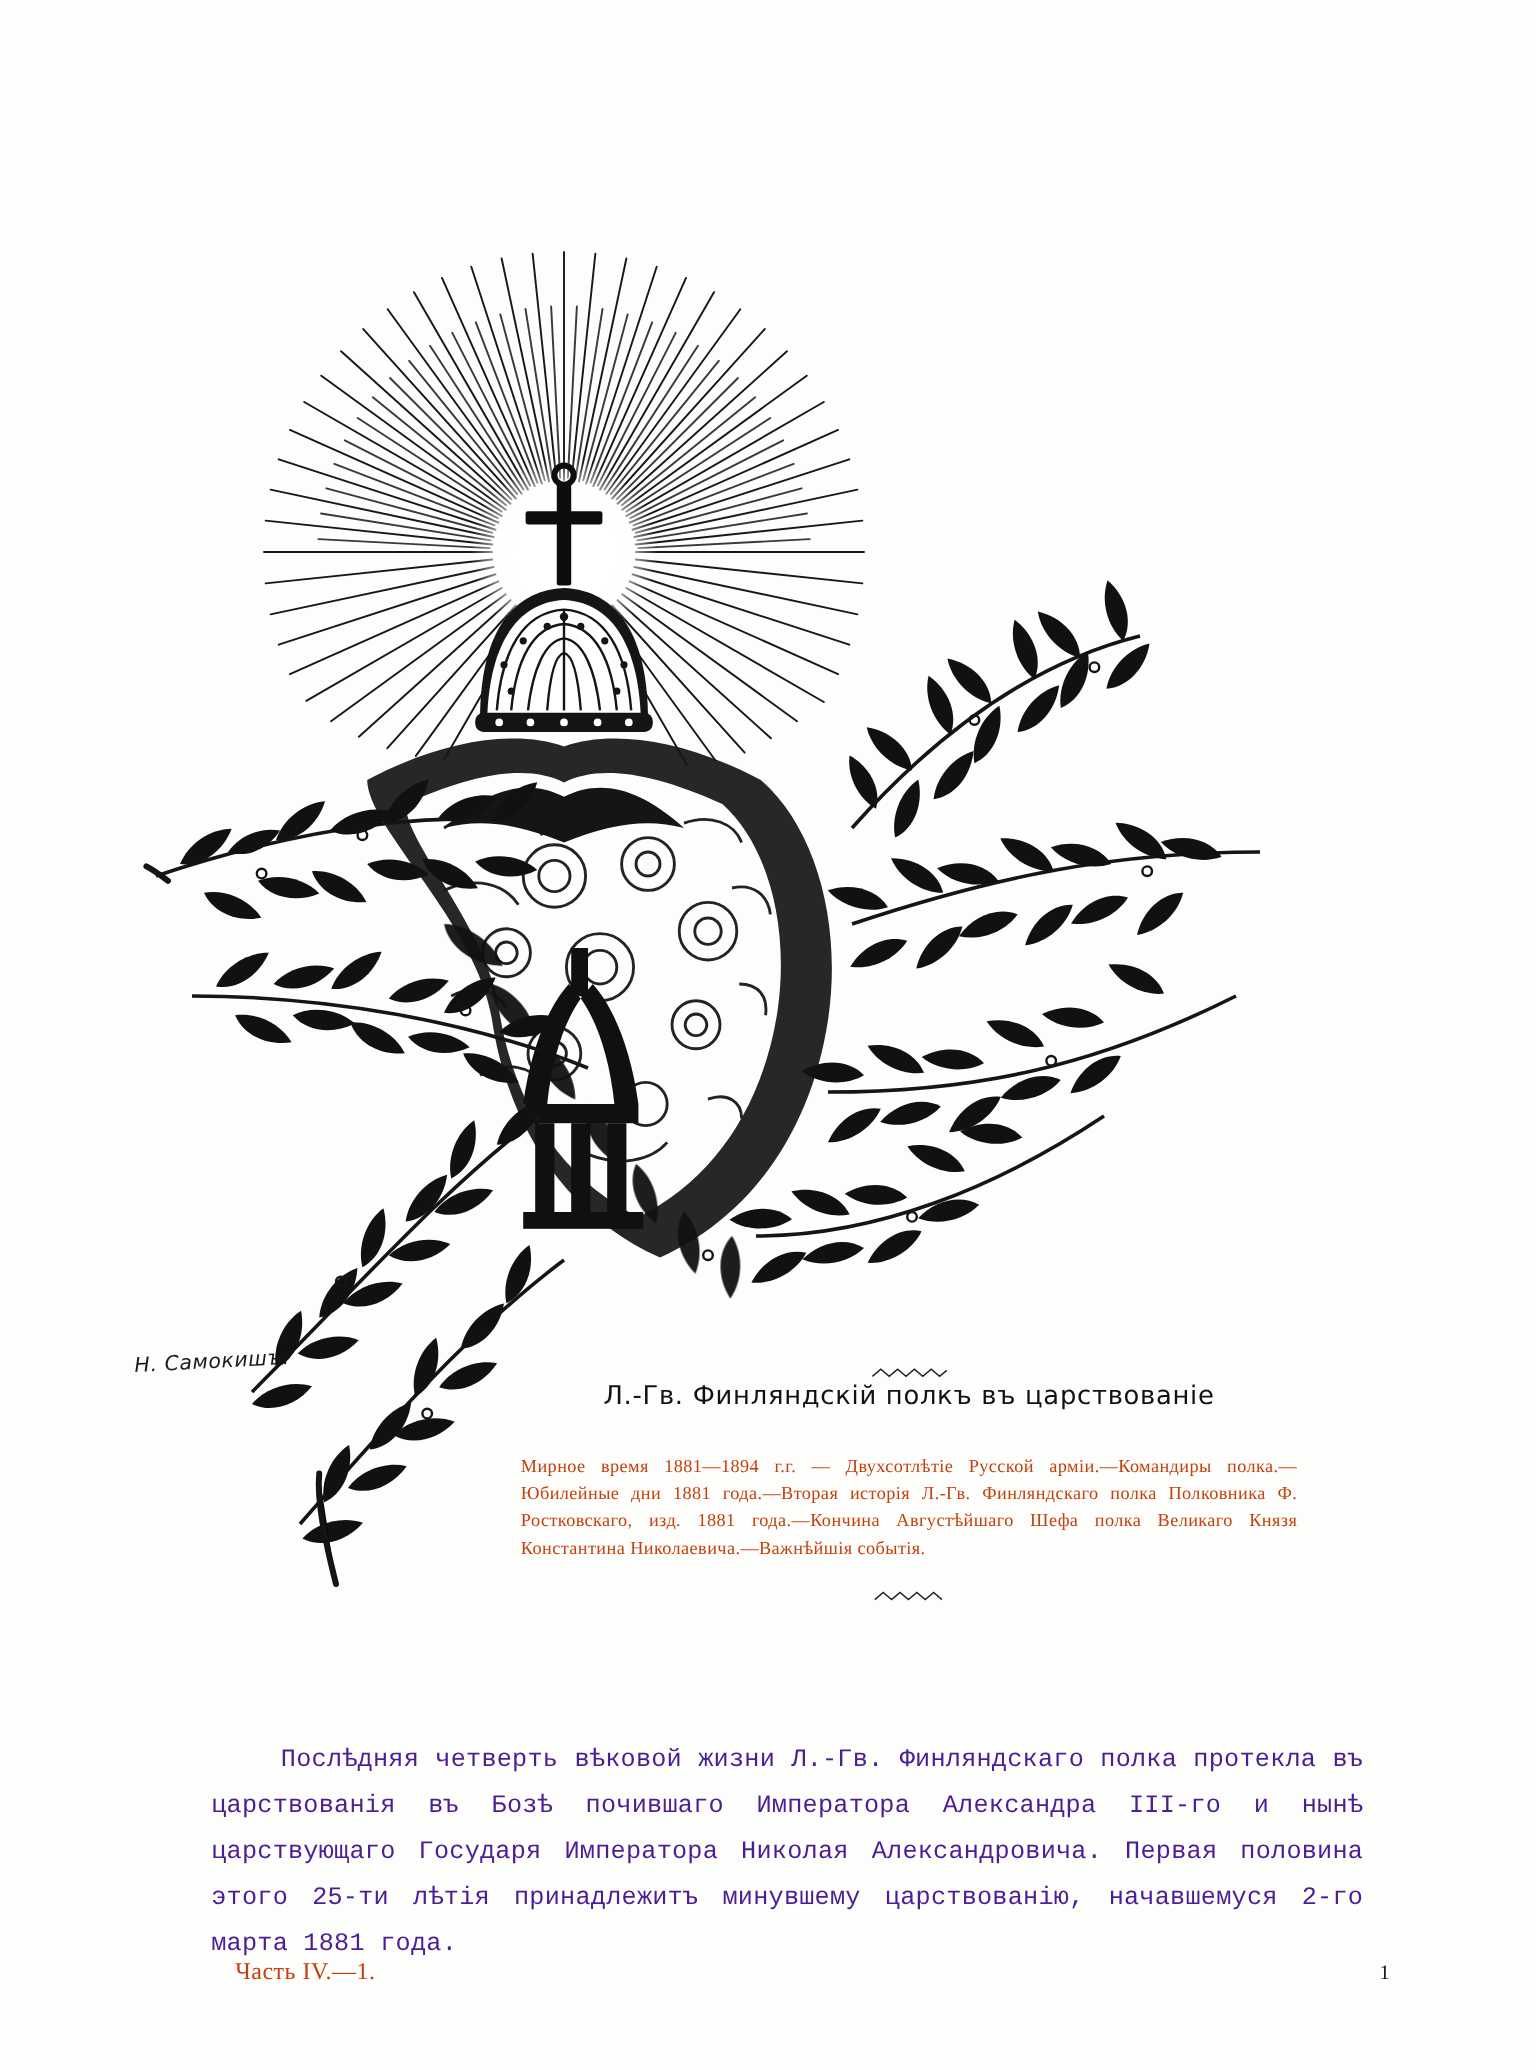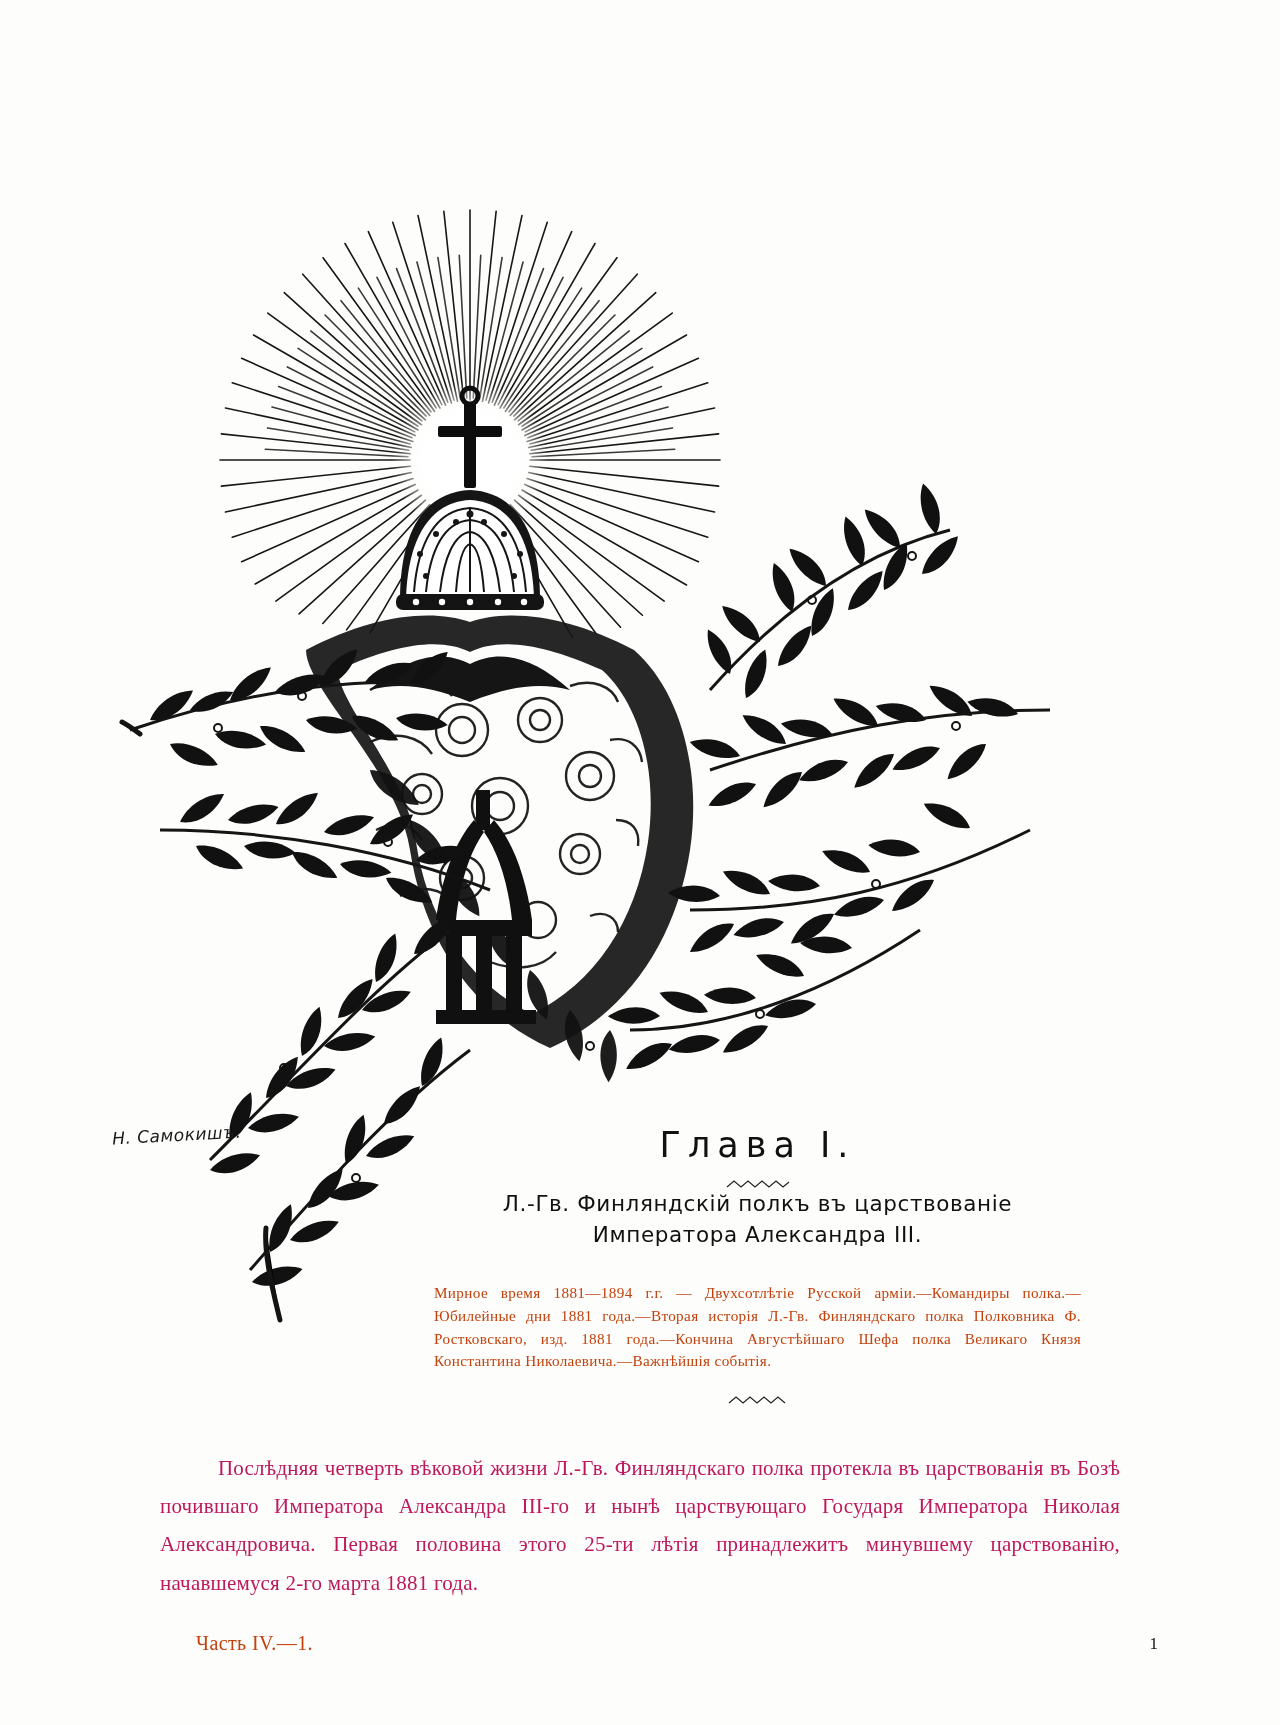--- a/index.html
+++ b/index.html
@@ -94,30 +94,30 @@
     margin: 22px auto 0 auto;
     width: 62px;
     height: 10px;
     color: #222;
   }
   .summary-divider svg { display: block; width: 100%; height: 100%; }
 
   
   .body-text {
     position: absolute;
-    left: 160px;
+    left: 176px;
     top: 1449px;
     width: 960px;
-    font-family: Liberation Serif, serif;
+    font-family: Liberation Mono, monospace;
     font-size: 21px;
     line-height: 1.82;
     text-align: justify;
     text-indent: 58px;
     letter-spacing: 0.2px;
-    color: #be185d;
+    color: #4c1d95;
   }
 
   
   .footer-left {
     position: absolute;
     left: 196px;
     top: 1632px;
     font-family: "Liberation Serif", serif;
     font-size: 20px;
     letter-spacing: 0.4px;
@@ -488,31 +488,29 @@
           <path d="M210,1190 C200,1150 194,1120 196,1098"></path>
           <path d="M70,604 C62,598 56,594 52,592"></path>
         </g>
       </g>
     </svg>
   </div>
 
   <div class="artist-signature">Н. Самокишъ.</div>
 
   <div class="chapter-block">
-    <div class="chapter-title">Глава I.</div>
 
     <div class="rule-squiggle">
       <svg viewBox="0 0 66 10" xmlns="http://www.w3.org/2000/svg" aria-hidden="true">
         <path d="M2,8 L9,2 L16,8 L23,2 L30,8 L37,2 L44,8 L51,2 L58,8 L64,3" fill="none" stroke="currentColor" stroke-width="1.2"></path>
       </svg>
     </div>
 
     <div class="chapter-subtitle">
       <div>Л.-Гв. Финляндскій полкъ въ царствованіе</div>
-      <div>Императора Александра III.</div>
     </div>
 
     <div class="chapter-summary">Мирное время 1881—1894 г.г. — Двухсотлѣтіе Русской арміи.—Командиры полка.—Юбилейные дни 1881 года.—Вторая исторія Л.-Гв. Финляндскаго полка Полковника Ф. Ростковскаго, изд. 1881 года.—Кончина Августѣйшаго Шефа полка Великаго Князя Константина Николаевича.—Важнѣйшія событія.</div>
 
     <div class="summary-divider">
       <svg viewBox="0 0 62 10" xmlns="http://www.w3.org/2000/svg" aria-hidden="true">
         <path d="M2,8 L9,2 L16,8 L23,2 L30,8 L37,2 L44,8 L51,2 L58,8" fill="none" stroke="currentColor" stroke-width="1.2"></path>
       </svg>
     </div>
   </div>

